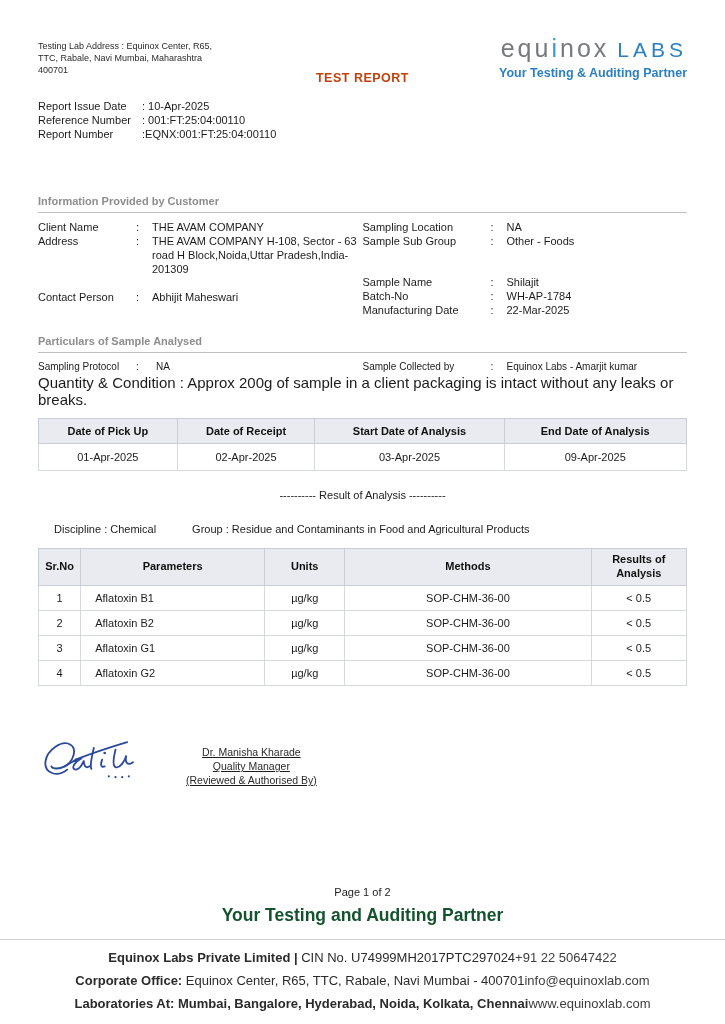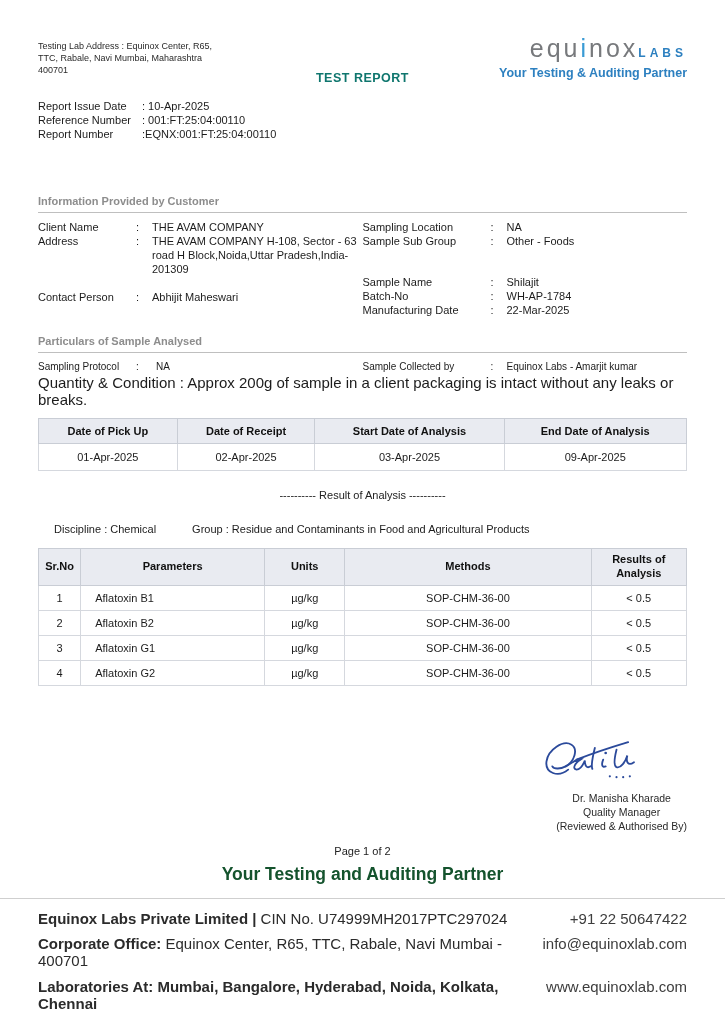--- a/index.html
+++ b/index.html
@@ -10,24 +10,24 @@
     font-family:"Liberation Sans", sans-serif; color:#1c1c1c;
     display:flex; flex-direction:column; padding:40px 38px 0 38px;
   }
   
   .header-top { display:flex; justify-content:space-between; min-height:58px; }
   .lab-address { font-size:9px; line-height:1.35; color:#2a2a2a; max-width:190px; }
   .logo-block { text-align:right; margin-top:-6px; }
   .logo-line { white-space:nowrap; }
   .logo-word { font-size:25px; color:#77797c; letter-spacing:3px; font-weight:500; }
   .logo-word .blue-i { color:#3a9bd5; }
-  .logo-labs { font-size:12px; color:#2d80c0; letter-spacing:4px; font-weight:bold; }
+  .logo-labs { font-size:21px; color:#2d80c0; letter-spacing:4px; font-weight:normal; margin-left:8px; }
   .logo-tagline { color:#2d80c0; font-size:12.5px; font-weight:bold; margin-top:3px; }
   .report-title { position:absolute; left:0; right:0; top:71px; text-align:center;
-    font-weight:bold; font-size:12.5px; letter-spacing:0.5px; color:#0f766e; }
+    font-weight:bold; font-size:12.5px; letter-spacing:0.5px; color:#c2410c; }
   
   .meta-block { margin-top:2px; }
   .meta-row { display:flex; font-size:11px; line-height:13.8px; }
   .meta-label { width:104px; }
   
   .section-title { color:#8d8d8d; font-weight:bold; font-size:11px;
     padding-bottom:5px; border-bottom:1px solid #bfbfbf; }
   .st-customer { margin-top:54px; }
   .st-particulars { margin-top:18px; }
   
@@ -56,29 +56,29 @@
   .discipline-row { margin-top:22px; font-size:11px; display:flex;padding-left:16px; }
   .discipline-part { margin-right:36px; }
   .results-table { margin-top:13px; }
   .results-table th { background:#e9ebf1; border:1px solid #c9cdd5; font-weight:bold;
     padding:4px 6px; line-height:1.25; color:#111; }
   .results-table td { border:1px solid #d5d8de; padding:5px 6px; text-align:center; height:25px; }
   .results-table td.param { text-align:left; padding-left:14px; }
   .col-sr { width:42px; } .col-param { width:183px; } .col-unit { width:80px; }
   .col-method { width:245px; } .col-result { width:95px; }
   
-  .sign-block { margin-top:42px; display:flex; flex-direction:column; align-items:flex-end; }
+  .sign-block { margin-top:42px; display:flex; flex-direction:row; align-items:flex-end;text-decoration:underline; }
   .sign-svg { width:110px; height:60px; margin-right:38px; }
   .signatory { text-align:center; font-size:10.5px; line-height:1.32; color:#2a2a2a; margin-top:4px; }
   
   .bottom-block { margin-top:auto; }
   .page-indicator { text-align:center; font-size:11px; color:#222; }
   .bottom-tagline { text-align:center; color:#14532d; font-weight:bold; font-size:17.5px; margin-top:7px; margin-bottom:13px; }
   .footer { border-top:1px solid #cfcfcf; margin:0 -38px; padding:3px 38px 12px 38px; }
-  .footer-row { display:flex; justify-content:space-between; font-size:15px;
+  .footer-row { display:flex; justify-content:center; font-size:13px;
     margin-top:8px; color:#2b2b2b; line-height:1.15; }
   .footer-left b { font-weight:bold; }
   .footer-right { color:#3d3d3d; }
 </style>
 </head>
 <body>
 
 <div class="page">
 
   <div class="header-top">

